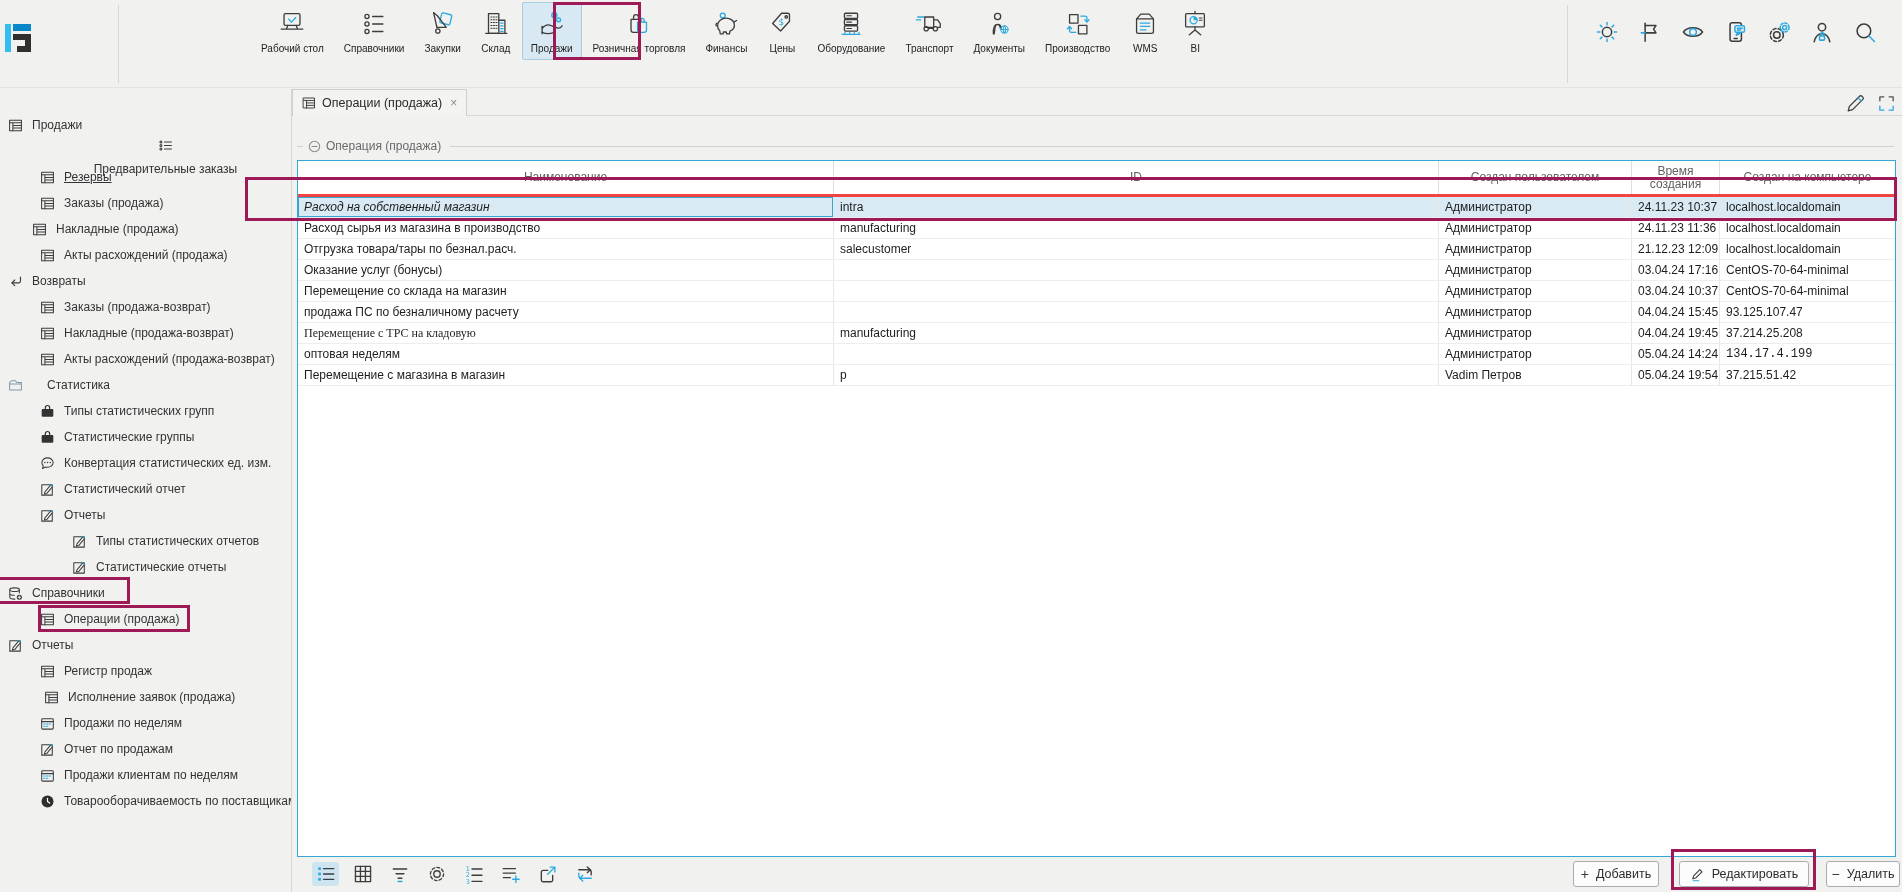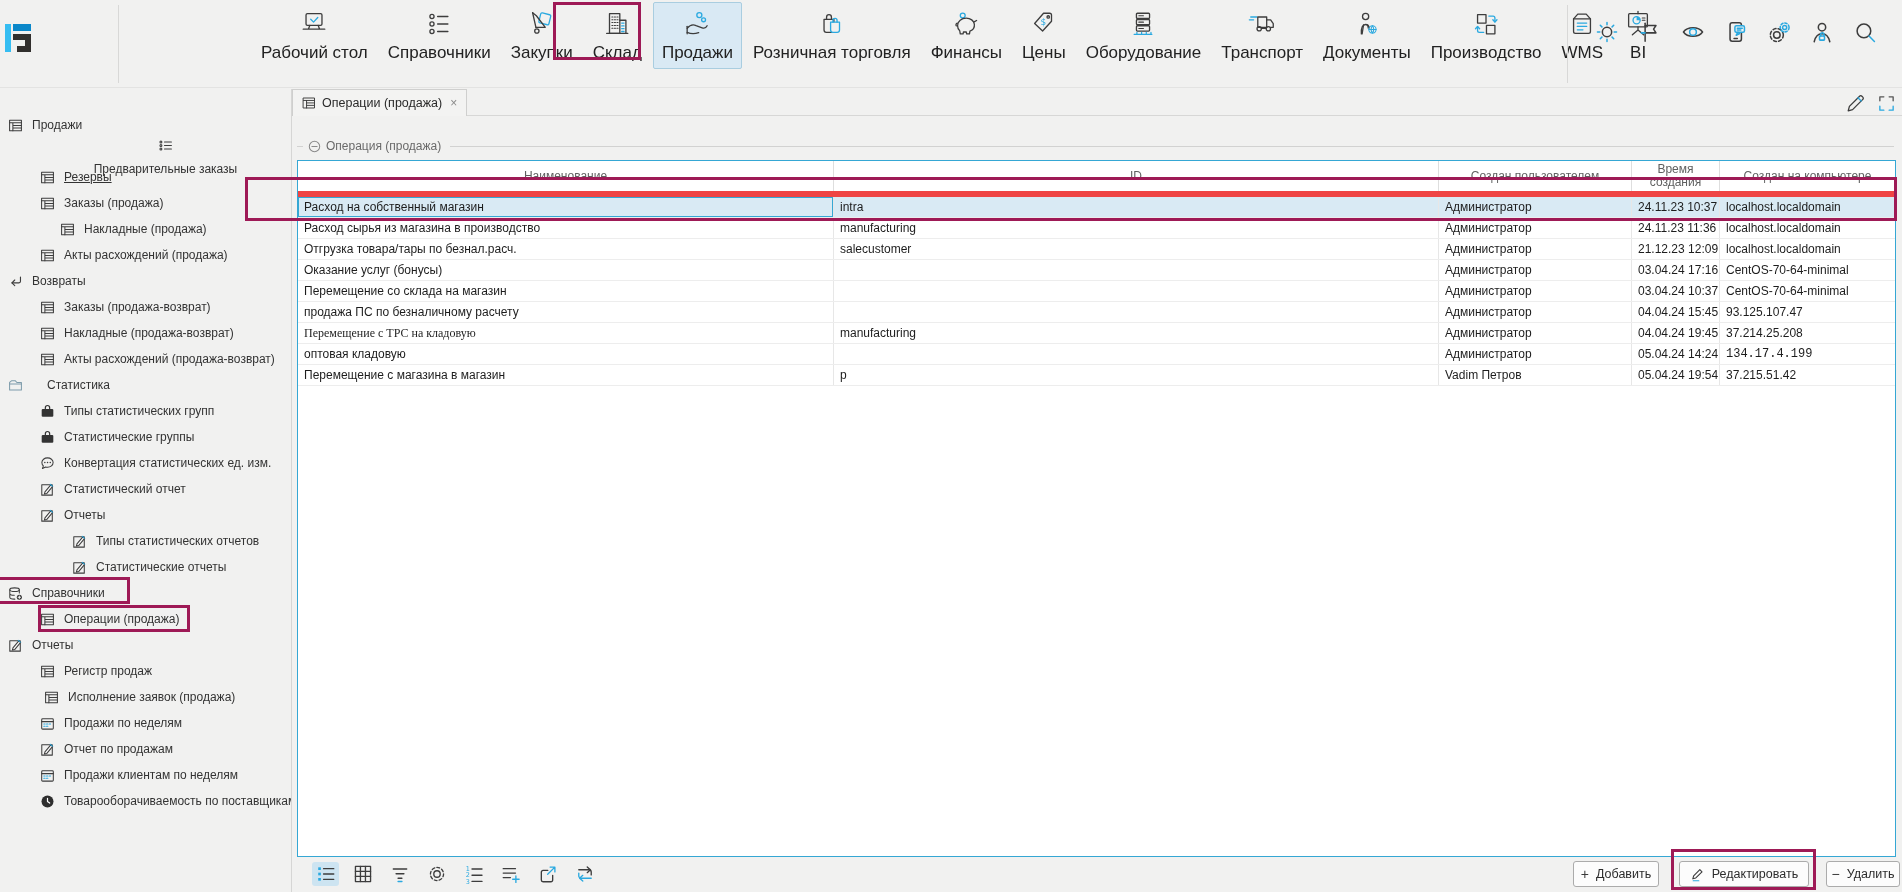--- a/index.html
+++ b/index.html
@@ -9,21 +9,21 @@
   svg .b{stroke:var(--accent)}
   svg .bf{fill:var(--accent);stroke:none}
   :root{--accent:#2aa9e0;--anno:#9e1a56;--selbg:#d9eaf4;--tblborder:#35a7d4}
 
   .header{position:absolute;left:0;top:0;width:1902px;height:88px;background:#f1f1f0;border-bottom:1px solid #e3e3e2}
   .logo{position:absolute;left:5px;top:24px;width:26px;height:28px;cursor:pointer}
   .vdiv{position:absolute;top:5px;height:78px;width:1px;background:#d8d8d7}
   .modules{position:absolute;left:252px;top:0;height:88px;display:flex;align-items:flex-start;gap:2px}
   .mod{display:flex;flex-direction:column;align-items:center;padding:3px 8px 5px;margin-top:2px;border:1px solid transparent;border-radius:2px;cursor:pointer}
   .mod .mico{height:34px;display:flex;align-items:center;justify-content:center;margin-top:1px}
-  .mod .mlbl{font-size:17px;color:#222;white-space:nowrap;margin-top:2px}
+  .mod .mlbl{font-size:10px;color:#222;white-space:nowrap;margin-top:2px}
   .mod.active{background:#d9e9f4;border-color:#a9cde0}
   .right-icons{position:absolute;right:24px;top:0;height:64px;display:flex;align-items:center;gap:17px}
   .hicon{cursor:pointer}
 
   .sidebar{position:absolute;left:0;top:89px;width:292px;height:803px;border-right:1px solid #d6d6d5;padding-top:23px;overflow:hidden}
   .sitem{height:26px;display:flex;align-items:center;gap:9px;font-size:12px;color:#333;cursor:pointer;white-space:nowrap}
   .sitem svg{flex:none}
 
   .tabbar{position:absolute;left:292px;top:88px;right:0;height:28px;border-bottom:1px solid #d7d7d6;background:#f1f1f0}
   .tab{position:absolute;left:0;top:1px;height:27px;display:flex;align-items:center;gap:6px;padding:0 9px;
@@ -31,21 +31,21 @@
   .tab-close{color:#8b8b8b;font-size:12px;margin-left:2px;cursor:pointer}
   .tabact{position:absolute;cursor:pointer;z-index:3}
 
   .legend{position:absolute;left:297px;top:137px;right:8px;height:18px;display:flex;align-items:center;gap:5px;font-size:12px;color:#6a6a6a}
   .legend::before{content:"";width:6px;border-top:1px solid #d2d2d1}
   .legend::after{content:"";flex:1;border-top:1px solid #d2d2d1;margin-left:4px}
   .legend .llbl{white-space:nowrap}
 
   .table{position:absolute;left:297px;top:160px;width:1599px;height:697px;background:#fff;
          border:1px solid var(--tblborder);display:flex;flex-direction:column}
-  .thead{display:flex;height:36px;border-bottom:6px solid #ef4444;flex:none}
+  .thead{display:flex;height:36px;border-bottom:3px solid #ef4444;flex:none}
   .th{font-size:12px;color:#5f6060;display:flex;align-items:center;justify-content:center;text-align:center;
       border-right:1px solid #dedede;line-height:13px;padding:0 4px;cursor:pointer}
   .th:last-child{border-right:none}
   .tbody{flex:1;overflow:hidden}
   .trow{display:flex;height:21px;border-bottom:1px solid #ededed;cursor:pointer;background:#fff}
   .td{font-size:12px;color:#1d1d1d;line-height:20px;padding:0 6px;border-right:1px solid #e7e7e7;white-space:nowrap;overflow:hidden}
   .td:last-child{border-right:none}
   .trow.sel{background:var(--selbg)}
   .trow.sel .focuscell{box-shadow:inset 0 0 0 1px var(--tblborder)}
 
@@ -332,21 +332,21 @@
       </svg>
       <span class="slbl">Резервы</span>
     </div>
     <div class="sitem" style="padding-left: 40px;">
       <svg width="15" height="15" viewBox="0 0 16 16" fill="none" stroke="#3d3d3d" stroke-width="1.1" stroke-linecap="round" stroke-linejoin="round">
         <rect x="1.7" y="2.3" width="12.6" height="11.4"></rect>
         <path d="M1.7 5.1h12.6M5.2 5.1v8.6M5.2 7.9h9.1M5.2 10.7h9.1"></path>
       </svg>
       <span class="slbl">Заказы (продажа)</span>
     </div>
-    <div class="sitem" style="padding-left: 60px;">
+    <div class="sitem" style="padding-left: 32px;">
       <svg width="15" height="15" viewBox="0 0 16 16" fill="none" stroke="#3d3d3d" stroke-width="1.1" stroke-linecap="round" stroke-linejoin="round">
         <rect x="1.7" y="2.3" width="12.6" height="11.4"></rect>
         <path d="M1.7 5.1h12.6M5.2 5.1v8.6M5.2 7.9h9.1M5.2 10.7h9.1"></path>
       </svg>
       <span class="slbl">Накладные (продажа)</span>
     </div>
     <div class="sitem" style="padding-left: 40px;">
       <svg width="15" height="15" viewBox="0 0 16 16" fill="none" stroke="#3d3d3d" stroke-width="1.1" stroke-linecap="round" stroke-linejoin="round">
         <rect x="1.7" y="2.3" width="12.6" height="11.4"></rect>
         <path d="M1.7 5.1h12.6M5.2 5.1v8.6M5.2 7.9h9.1M5.2 10.7h9.1"></path>
@@ -552,21 +552,21 @@
 <div class="table">
   <div class="thead">
       <div class="th" style="width: 536px;">Наименование</div>
       <div class="th" style="width: 605px;">ID</div>
       <div class="th" style="width: 193px;">Создан пользователем</div>
       <div class="th" style="width: 88px;">Время создания</div>
       <div class="th" style="width: 178px; flex: 1 1 0%;">Создан на компьютере</div>
     </div>
   <div class="tbody">
       <div class="trow sel">
-        <div class="td focuscell" style="width: 536px;">Расход на собственный магазин</div>
+        <div class="td focuscell" style="width: 536px; font-style: italic;">Расход на собственный магазин</div>
         <div class="td" style="width: 605px;">intra</div>
         <div class="td" style="width: 193px;">Администратор</div>
         <div class="td" style="width: 88px;">24.11.23 10:37</div>
         <div class="td" style="width: 178px; flex: 1 1 0%;">localhost.localdomain</div>
       </div>
       <div class="trow">
         <div class="td" style="width: 536px;">Расход сырья из магазина в производство</div>
         <div class="td" style="width: 605px;">manufacturing</div>
         <div class="td" style="width: 193px;">Администратор</div>
         <div class="td" style="width: 88px;">24.11.23 11:36</div>
@@ -601,21 +601,21 @@
         <div class="td" style="width: 178px; flex: 1 1 0%;">93.125.107.47</div>
       </div>
       <div class="trow">
         <div class="td" style="width: 536px; font-family: Liberation Serif, serif;">Перемещение с ТРС на кладовую</div>
         <div class="td" style="width: 605px;">manufacturing</div>
         <div class="td" style="width: 193px;">Администратор</div>
         <div class="td" style="width: 88px;">04.04.24 19:45</div>
         <div class="td" style="width: 178px; flex: 1 1 0%;">37.214.25.208</div>
       </div>
       <div class="trow">
-        <div class="td" style="width: 536px;">оптовая кладовую</div>
+        <div class="td" style="width: 536px;">оптовая неделям</div>
         <div class="td" style="width: 605px;"></div>
         <div class="td" style="width: 193px;">Администратор</div>
         <div class="td" style="width: 88px;">05.04.24 14:24</div>
         <div class="td" style="width: 178px; flex: 1 1 0%; font-family: Liberation Mono, monospace;">134.17.4.199</div>
       </div>
       <div class="trow">
         <div class="td" style="width: 536px;">Перемещение с магазина в магазин</div>
         <div class="td" style="width: 605px;">p</div>
         <div class="td" style="width: 193px;">Vadim Петров</div>
         <div class="td" style="width: 88px;">05.04.24 19:54</div>

